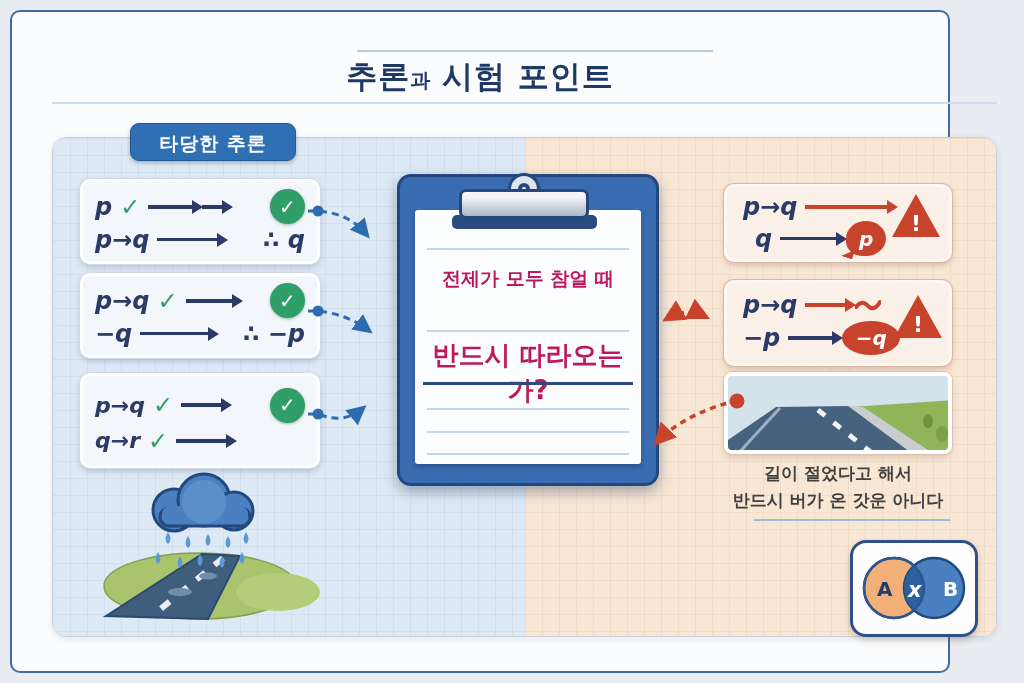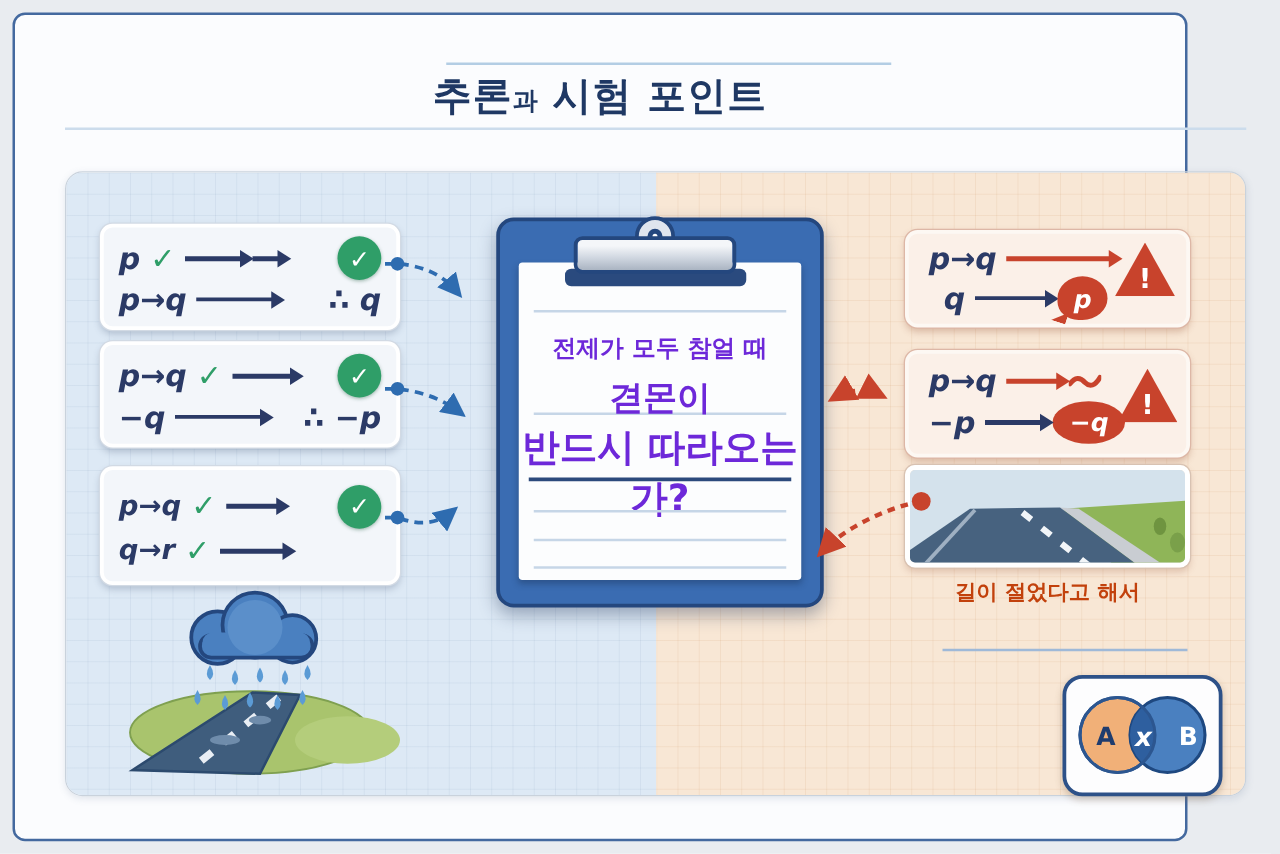--- a/index.html
+++ b/index.html
@@ -77,21 +77,21 @@
     background:#c8432c; clip-path:polygon(0 100%, 100% 0, 100% 100%); transform:rotate(18deg); }
   .red-bubble i, .red-oval i { font-style:italic; font-weight:bold; font-size:20px; }
   .red-oval { width:58px; height:34px; background:#c8432c; border-radius:50%;
     color:#fff; display:flex; align-items:center; justify-content:center; flex:0 0 auto; }
 
   
   .road-card { position:absolute; left:712px; top:360px; width:228px; height:82px; border-radius:8px;
     border:4px solid #fff; box-shadow:0 0 0 1px #d8c2b2, 0 3px 6px rgba(150,80,50,.25); overflow:hidden; }
 
   .right-caption { position:absolute; left:700px; width:252px; text-align:center;
-    color:#c2410c; font-size:17px; font-weight:bold; }
+    color:#404040; font-size:17px; font-weight:bold; }
   .cap1 { top:450px; }
   .cap2 { top:477px; }
   .caption-rule { position:absolute; left:742px; top:507px; width:196px; height:2px; background:#9fb9d8; }
 
   
   .venn-card { position:absolute; left:838px; top:528px; width:128px; height:97px; background:#fdfdfe;
     border:3px solid #2d5188; border-radius:16px; box-shadow:0 3px 6px rgba(120,90,60,.3); overflow:hidden; }
 
   
   .clipboard { position:absolute; left:385px; top:162px; width:262px; height:312px;
@@ -100,24 +100,24 @@
   .clip-ring { position:absolute; left:496px; top:161px; width:32px; height:32px; border-radius:50%;
     background:#dfe5ee; border:3px solid #24477e; display:flex; align-items:center; justify-content:center; }
   .clip-ring-hole { width:12px; height:12px; border-radius:50%; background:#fff; border:4px solid #24477e; }
   .clip-base { position:absolute; left:440px; top:203px; width:145px; height:14px; background:#2a4a7e; border-radius:5px; }
   .clip-bar { position:absolute; left:447px; top:177px; width:130px; height:30px; border-radius:7px;
     background:linear-gradient(#f4f6f9 20%, #cfd6e0 60%, #aab4c2); border:3px solid #24477e; }
   .paper { position:absolute; left:403px; top:198px; width:226px; height:254px; background:#fcfdfe;
     border-radius:3px; box-shadow:0 3px 5px rgba(20,40,70,.35); }
   .p-rule { position:absolute; left:12px; right:12px; height:1.5px; background:#c6d6e7; }
   .p-rule-strong { position:absolute; left:8px; right:8px; height:2.5px; background:#2c4a7c; }
-  .p-text { position:absolute; left:0; right:0; text-align:center; color:#6d28d9; font-weight:bold; }
+  .p-text { position:absolute; left:0; right:0; text-align:center; color:#be185d; font-weight:bold; }
   .p-t1 { top:56px; font-size:19px; }
   .p-t2 { top:90px; font-size:27px; }
-  .p-t3 { top:128px; font-size:30px; }
+  .p-t3 { top:128px; font-size:26px; }
 
   
   .rain-illustration { position:absolute; left:78px; top:452px; width:230px; height:158px; }
   .speech-bubble { position:absolute; left:212px; top:506px; width:202px; height:44px; background:#f4f8fc;
     border-radius:22px; box-shadow:0 2px 5px rgba(80,100,130,.35); display:flex; align-items:center;
     justify-content:center; color:#2c4470; font-size:16px; font-weight:bold; }
 
   .overlay-arrows { position:absolute; left:0; top:0; width:1024px; height:683px; pointer-events:none; }
 
   svg text { font-family:"DejaVu Sans","Liberation Sans",sans-serif; }
@@ -131,20 +131,21 @@
   <div class="page-title">
     <span class="big">추론</span><span class="small">과</span><span class="big"> 시험 포인트</span>
   </div>
   <div class="title-line-bottom"></div>
 
   <div class="panel">
     <div class="panel-half panel-left"></div>
     <div class="panel-half panel-right"></div>
   </div>
 
+  <div class="badge badge-valid">타당한 추론</div>
 
   <div class="fbox fbox1">
     <div class="frow">
       <span class="math">p</span>
       <span class="check">✓</span>
       <span class="harrow" style="width:46px"></span>
       <span class="harrow" style="width:22px"></span>
       <span class="green-badge">✓</span>
     </div>
     <div class="frow">
@@ -226,20 +227,21 @@
       <ellipse cx="200" cy="45" rx="5" ry="7" fill="#6f9440"></ellipse>
       <ellipse cx="214" cy="58" rx="6" ry="8" fill="#7aa04a"></ellipse>
       <polygon points="120,30 135,31 212,82 190,82" fill="#c9cdd2"></polygon>
       <polygon points="48,31 120,30 190,82 0,82 0,64" fill="#47627f"></polygon>
       <line x1="90" y1="34" x2="150" y2="82" stroke="#f2f5f8" stroke-width="5" stroke-dasharray="9 11"></line>
       <line x1="52" y1="32" x2="6" y2="82" stroke="#9fb0c2" stroke-width="3"></line>
     </svg>
   </div>
 
   <div class="right-caption cap1">길이 절었다고 해서</div>
+  <div class="right-caption cap2">반드시 버가 온 갓운 아니다</div>
   <div class="caption-rule"></div>
 
   <div class="venn-card">
     <svg width="122" height="91" viewBox="0 0 122 91">
       <defs>
           <clipPath id="clipA">
             <circle cx="41" cy="45" r="30"></circle>
           </clipPath>
         </defs>
       <circle cx="41" cy="45" r="30" fill="#f1b078" stroke="#2c5690" stroke-width="2.5"></circle>
@@ -250,21 +252,20 @@
       <text x="90" y="53" font-size="20" font-weight="bold" fill="#ffffff">B</text>
       <text x="55" y="54" font-size="21" font-weight="bold" font-style="italic" fill="#ffffff">x</text>
     </svg>
   </div>
 
   <div class="clipboard"></div>
   <div class="paper">
     <div class="p-rule" style="top:38px"></div>
     <div class="p-text p-t1">전제가 모두 참얼 때</div>
     <div class="p-rule" style="top:120px"></div>
-    <div class="p-text p-t2">겯몬이</div>
     <div class="p-text p-t3">반드시 따라오는가?</div>
     <div class="p-rule-strong" style="top:172px"></div>
     <div class="p-rule" style="top:198px"></div>
     <div class="p-rule" style="top:221px"></div>
     <div class="p-rule" style="top:243px"></div>
   </div>
   <div class="clip-ring">
       <div class="clip-ring-hole"></div>
     </div>
   <div class="clip-base"></div>

